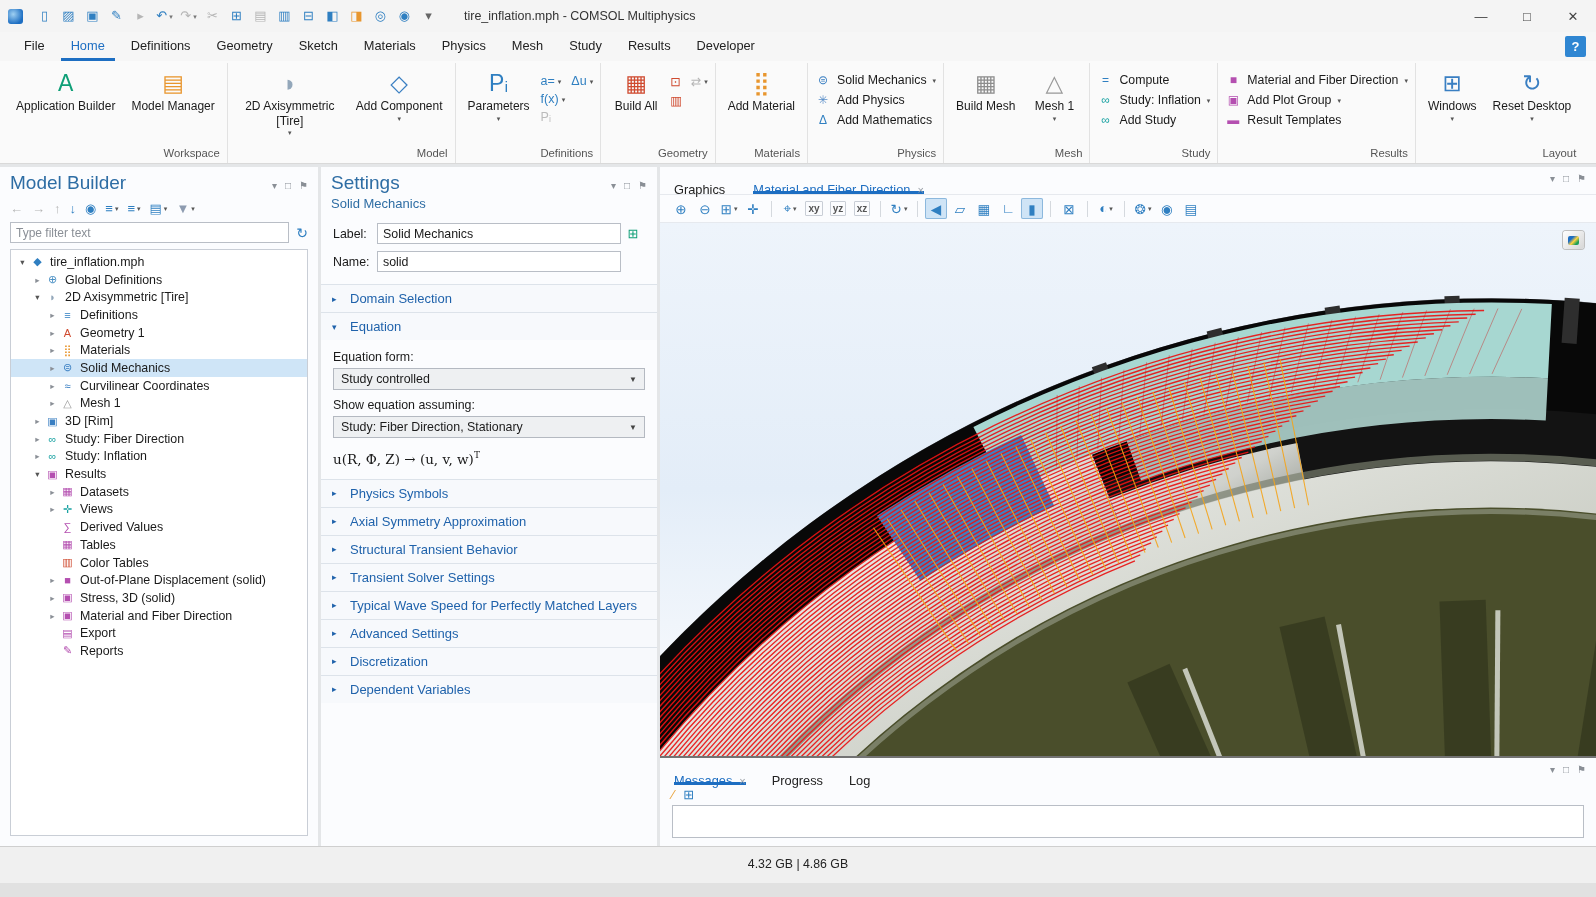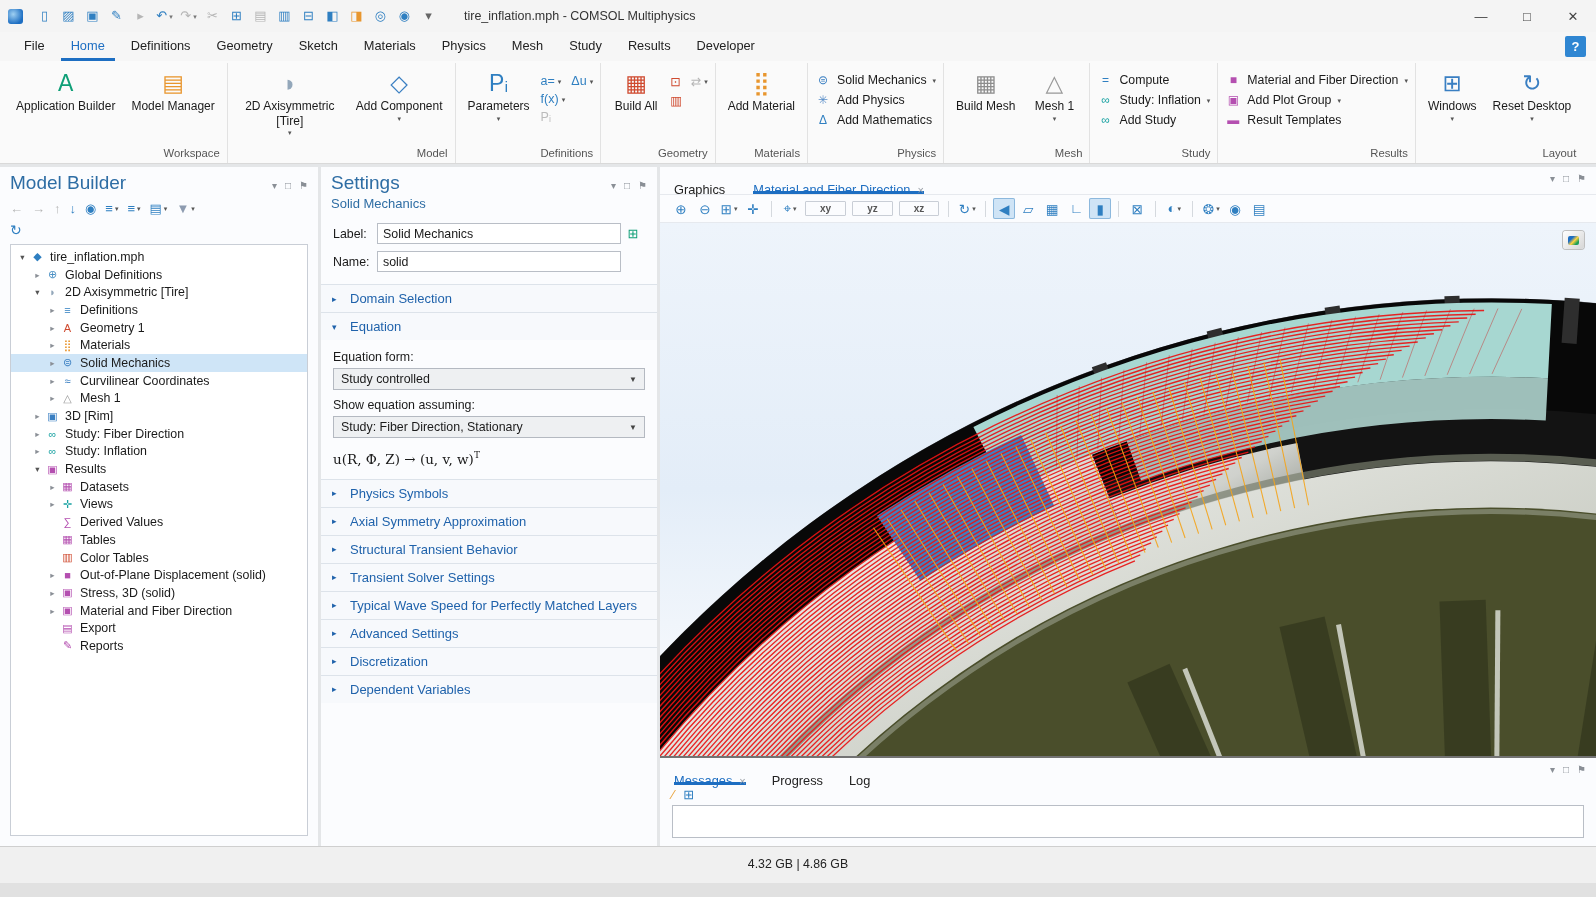--- a/index.html
+++ b/index.html
@@ -73,21 +73,21 @@
 .eq-math sub,.eq-math sup{font-size:9px}
 
 .gtabs{display:flex;align-items:stretch;height:28px;padding:0 14px;gap:28px;background:#fbfcfe;border-bottom:1px solid #e6e9ee;position:relative}
 .gtab{font-size:12.8px;color:#222;display:flex;gap:7px;align-items:center;padding-top:18px}
 .gtab.active{color:#1d6ec2;box-shadow:inset 0 -3px 0 #1d6ec2}
 .tab-close{color:#9aa0a8;font-size:11px}
 .gctrl{position:absolute;right:10px;top:6px;display:flex;gap:8px;color:#8a8f96;font-size:10px}
 .gtoolbar{display:flex;align-items:center;gap:2px;height:27px;padding:0 10px;background:#fbfcfe}
 .gbtn{min-width:22px;height:21px;display:flex;align-items:center;justify-content:center;color:#2f7fc1;font-size:13.5px;border-radius:2px;gap:2px;padding:0 2px}
 .gbtn.on{background:#cfe4f6;box-shadow:inset 0 0 0 1px #8cb8dd}
-.chip{font-size:10px;color:#555;font-weight:bold;border:1px solid #c9ced6;padding:0 14px;line-height:13px;border-radius:1px}
+.chip{font-size:10px;color:#555;font-weight:bold;border:1px solid #c9ced6;padding:0 2px;line-height:13px;border-radius:1px}
 .tsep{width:1px;height:16px;background:#d5d9de;margin:0 5px}
 .viewport{position:relative;flex:1;overflow:hidden;border-top:1px solid #e6e9ee}
 #scene{position:absolute;inset:0;width:100%;height:100%}
 .corner-ic{position:absolute;top:8px;right:12px;width:21px;height:18px;border-radius:3px;background:linear-gradient(135deg,#ffffff,#d6d6d6);box-shadow:0 0 0 1px #bfbfbf;display:flex;align-items:center;justify-content:center}
 .corner-ic::after{content:"";width:11px;height:9px;border-radius:2px;background:linear-gradient(135deg,#1d6ec2 30%,#ffd23e 55%,#1fa058 80%)}
 
 .messages{height:90px;border-top:2px solid #737373;background:#fbfcfe;display:flex;flex-direction:column}
 .mtabs{display:flex;align-items:stretch;height:27px;padding:0 14px;gap:26px;position:relative}
 .msg-toolbar{display:flex;gap:9px;padding:2px 12px;font-size:13px}
 .msg-ic{cursor:default}
@@ -359,20 +359,21 @@
         <span class="mbt-ic">
           <span style="color: rgb(47, 127, 193);">▤</span>
           <span class="caret">▾</span>
         </span>
         <span class="mbt-ic">
           <span style="color: rgb(141, 155, 176);">▼</span>
           <span class="caret">▾</span>
         </span>
       </div>
     <div class="filter-row">
+      <input class="filter-input" placeholder="Type filter text" style="">
       <span class="refresh">↻</span>
     </div>
     <div class="tree-wrap">
         <div class="tree-row" style="padding-left: 4px;">
           <span class="tw">▾</span>
           <span class="ticon" style="color: rgb(47, 127, 193);">◆</span>
           <span class="tlabel">tire_inflation.mph</span>
         </div>
         <div class="tree-row" style="padding-left: 19px;">
           <span class="tw" style="color: rgb(138, 143, 150);">▸</span>

